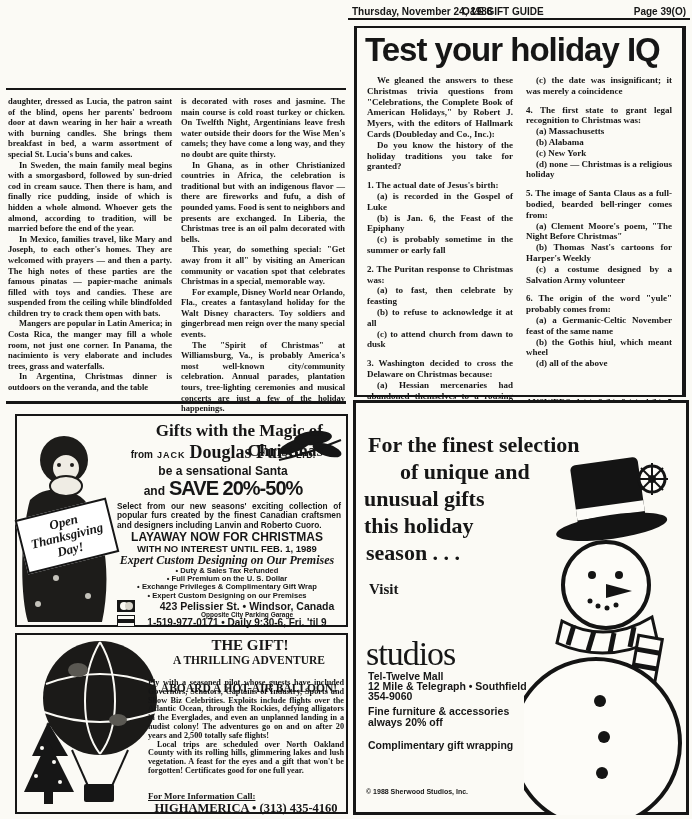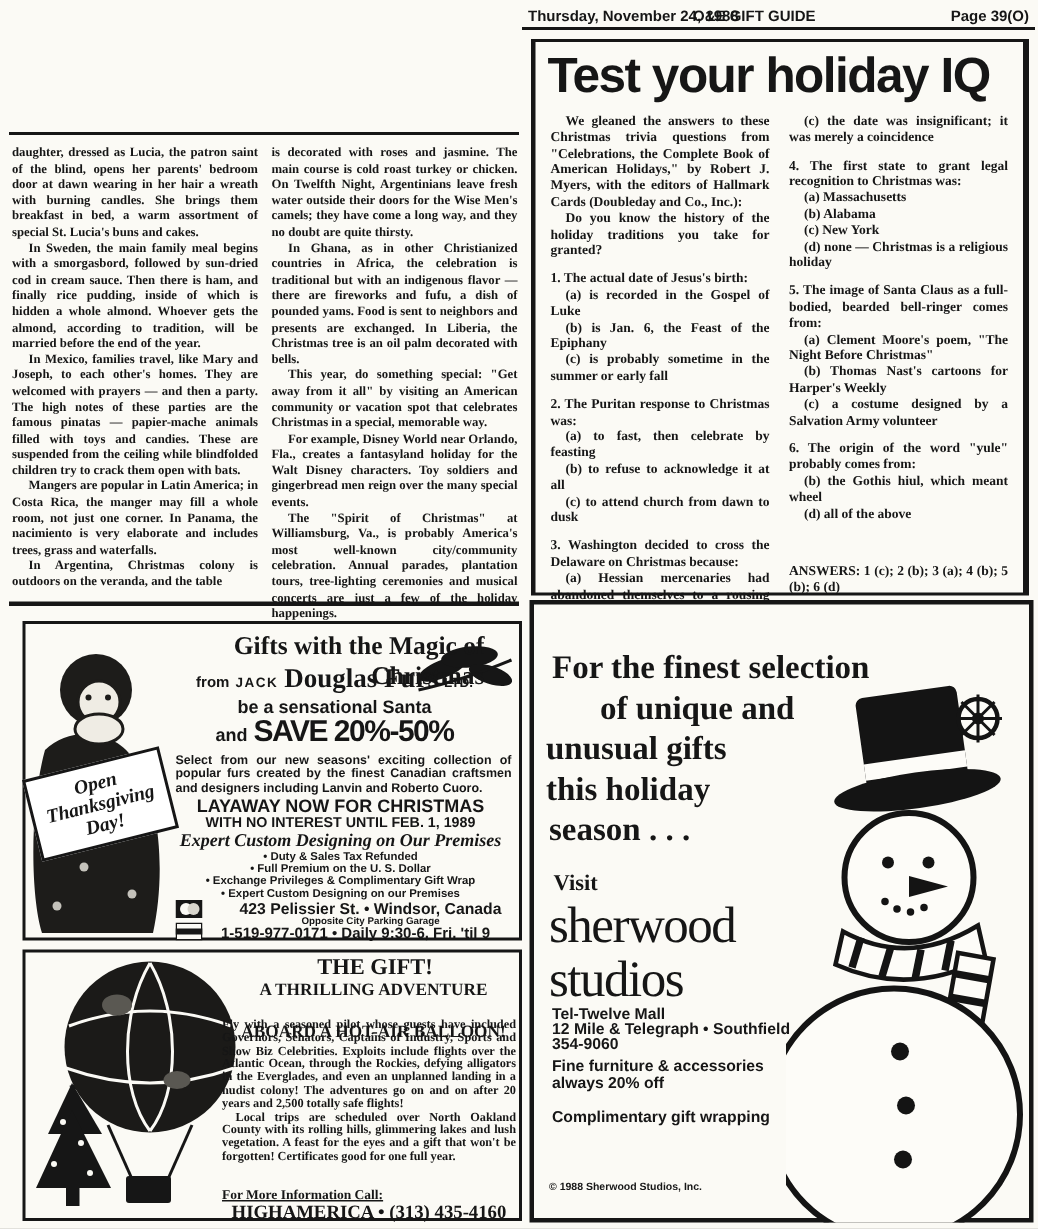--- a/index.html
+++ b/index.html
@@ -111,21 +111,21 @@
   <div class="hdr-pub">O&amp;E GIFT GUIDE</div>
   <div class="hdr-page">Page 39(O)</div>
   <div class="hdr-rule"></div>
 
   <div class="art-rule-top"></div>
   <div class="art-col art-col-1">
     <p class="cont">daughter, dressed as Lucia, the patron saint of the blind, opens her parents' bedroom door at dawn wearing in her hair a wreath with burning candles. She brings them breakfast in bed, a warm assortment of special St. Lucia's buns and cakes.</p>
     <p>In Sweden, the main family meal begins with a smorgasbord, followed by sun-dried cod in cream sauce. Then there is ham, and finally rice pudding, inside of which is hidden a whole almond. Whoever gets the almond, according to tradition, will be married before the end of the year.</p>
     <p>In Mexico, families travel, like Mary and Joseph, to each other's homes. They are welcomed with prayers — and then a party. The high notes of these parties are the famous pinatas — papier-mache animals filled with toys and candies. These are suspended from the ceiling while blindfolded children try to crack them open with bats.</p>
     <p>Mangers are popular in Latin America; in Costa Rica, the manger may fill a whole room, not just one corner. In Panama, the nacimiento is very elaborate and includes trees, grass and waterfalls.</p>
-    <p>In Argentina, Christmas colony is outdoors on the veranda, and the table</p>
+    <p>In Argentina, Christmas dinner is outdoors on the veranda, and the table</p>
   </div>
   <div class="art-col art-col-2">
     <p class="cont">is decorated with roses and jasmine. The main course is cold roast turkey or chicken. On Twelfth Night, Argentinians leave fresh water outside their doors for the Wise Men's camels; they have come a long way, and they no doubt are quite thirsty.</p>
     <p>In Ghana, as in other Christianized countries in Africa, the celebration is traditional but with an indigenous flavor — there are fireworks and fufu, a dish of pounded yams. Food is sent to neighbors and presents are exchanged. In Liberia, the Christmas tree is an oil palm decorated with bells.</p>
     <p>This year, do something special: "Get away from it all" by visiting an American community or vacation spot that celebrates Christmas in a special, memorable way.</p>
     <p>For example, Disney World near Orlando, Fla., creates a fantasyland holiday for the Walt Disney characters. Toy soldiers and gingerbread men reign over the many special events.</p>
     <p>The "Spirit of Christmas" at Williamsburg, Va., is probably America's most well-known city/community celebration. Annual parades, plantation tours, tree-lighting ceremonies and musical concerts are just a few of the holiday happenings.</p>
   </div>
   <div class="art-rule-bottom"></div>
 
@@ -152,20 +152,21 @@
         <p class="q">4. The first state to grant legal recognition to Christmas was:</p>
         <p class="opt">(a) Massachusetts</p>
         <p class="opt">(b) Alabama</p>
         <p class="opt">(c) New York</p>
         <p class="opt">(d) none — Christmas is a religious holiday</p>
         <p class="q">5. The image of Santa Claus as a full-bodied, bearded bell-ringer comes from:</p>
         <p class="opt">(a) Clement Moore's poem, "The Night Before Christmas"</p>
         <p class="opt">(b) Thomas Nast's cartoons for Harper's Weekly</p>
         <p class="opt">(c) a costume designed by a Salvation Army volunteer</p>
         <p class="q">6. The origin of the word "yule" probably comes from:</p>
+        <p class="opt">(a) a Germanic-Celtic November feast of the same name</p>
         <p class="opt">(b) the Gothis hiul, which meant wheel</p>
         <p class="opt">(d) all of the above</p>
         <p class="answers">ANSWERS: 1 (c); 2 (b); 3 (a); 4 (b); 5 (b); 6 (d)</p>
       </div>
     </div>
   </div>
 
   <div class="ad-furs">
     <svg class="furs-santa" width="94" height="206" viewBox="0 0 94 206">
       <path d="M12,82 C2,118 2,178 10,204 L84,204 C92,168 90,118 72,90 C62,70 30,64 12,82 Z" fill="#1d1c1a"></path>
@@ -261,21 +262,20 @@
 
   <div class="ad-sherwood">
     <div class="sh-headline">
       <p>For the finest selection</p>
       <p>of unique and</p>
       <p>unusual gifts</p>
       <p>this holiday</p>
       <p>season . . .</p>
     </div>
     <div class="sh-visit">Visit</div>
-    <div class="sh-logo1">sherwood</div>
     <div class="sh-logo2">studios</div>
     <div class="sh-address">
       <p>Tel-Twelve Mall</p>
       <p>12 Mile &amp; Telegraph  •  Southfield</p>
       <p>354-9060</p>
     </div>
     <div class="sh-offer">
       <p>Fine furniture &amp; accessories</p>
       <p>always 20% off</p>
     </div>

